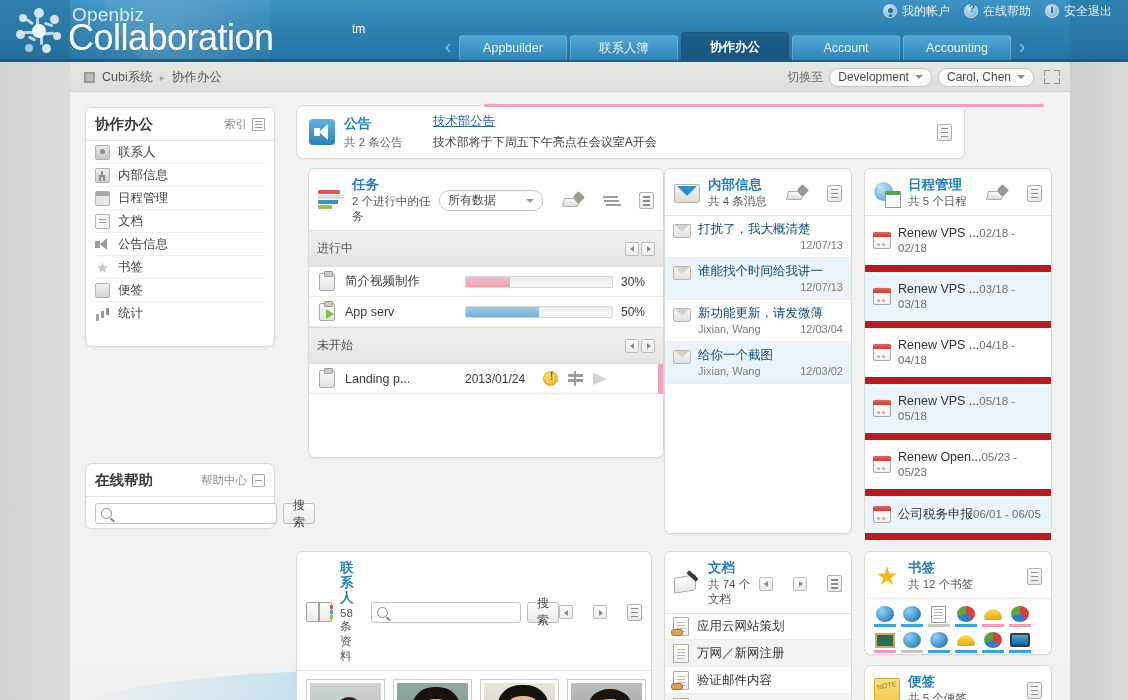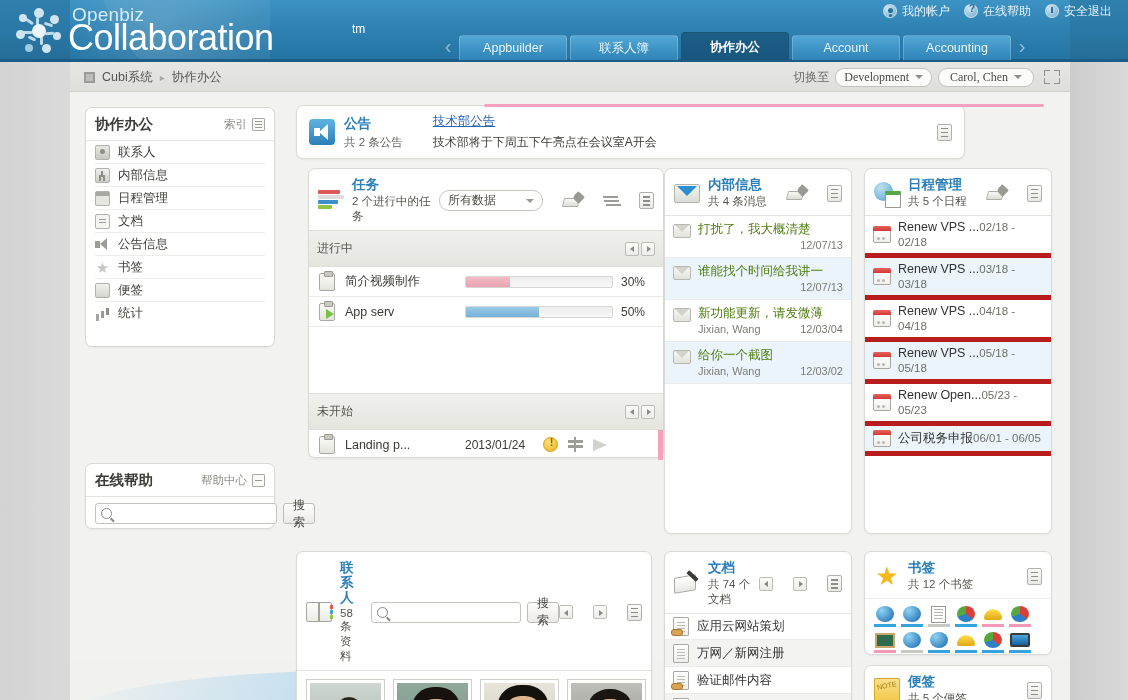--- a/index.html
+++ b/index.html
@@ -161,21 +161,21 @@
   #crumb a{ color:#555; text-decoration:none; cursor:pointer; }
 
   #switcher{
     position:absolute; right:10px; top:0; height:30px; display:flex;
     align-items:center; gap:6px; font-size:12px; color:#6b6b66;
   }
   .pill{
     height:19px; min-width:96px; padding:0 8px;
     background:#fbfbfa; border:1px solid #c3c3be; border-radius:9px;
     display:flex; align-items:center; justify-content:center; gap:6px;
-    color:#4b4b46; font-size:12px; cursor:pointer;font-family:Liberation Serif, serif;
+    color:#4b4b46; font-size:12px; cursor:pointer;
   }
   .pill .caret{ width:0;height:0;border-left:4px solid transparent;
     border-right:4px solid transparent;border-top:4px solid #8d8d88; }
   #expandic{
     width:16px;height:16px;position:relative; cursor:pointer; opacity:.7;
     margin-left:4px;
   }
   #expandic i{ position:absolute; width:6px;height:6px;border:1px solid #6f6f6a;}
   #expandic i:nth-child(1){left:0;top:1px;border-right:none;border-bottom:none;}
   #expandic i:nth-child(2){right:0;top:1px;border-left:none;border-bottom:none;}
@@ -430,43 +430,43 @@
     width:18px;height:14px;flex:none;margin-top:2px;
     background:linear-gradient(#f7f7f4,#e2e2dc); border:1px solid #b8b8b1; border-radius:2px;
     position:relative;
   }
   .mrow .env:after{
     content:"";position:absolute;left:1px;top:0px;width:0;height:0;
     border-left:7px solid transparent;border-right:7px solid transparent;border-top:7px solid #d3d3cc;
   }
   .mrow .mc{ flex:1; min-width:0; }
   .mrow .mt{
-    font-size:12.5px; color:#4d7c0f; white-space:nowrap; overflow:hidden;
+    font-size:12.5px; color:#0c4a6e; white-space:nowrap; overflow:hidden;
     text-overflow:clip; line-height:15px;
   }
   .mrow .mm{ display:flex; font-size:11px; color:#7c7c76; margin-top:2px; }
   .mrow .mm .who{ flex:1; }
   .mrow .mm .when{ white-space:nowrap; }
 
   
   #cal{ left:794px; top:75px; width:188px; height:366px; }
   .cal-ico{
     width:26px;height:22px;flex:none;position:relative;
   }
   .cal-ico:before{
     content:"";position:absolute;left:0;top:0;width:19px;height:19px;border-radius:50%;
     background:radial-gradient(circle at 36% 30%,#bfe2f5,#4f9fce);
   }
   .cal-ico:after{
     content:"";position:absolute;left:11px;top:9px;width:14px;height:12px;
     background:#fff;border:1px solid #9a9a93;border-top:4px solid #55a845;border-radius:1px;
   }
   .crow{
-    display:flex; align-items:center; gap:7px; padding:4px 8px;
-    border-bottom:5px solid #b91c1c; cursor:pointer;
+    display:flex; align-items:center; gap:7px; padding:10px 8px;
+    border-bottom:7px solid #b91c1c; cursor:pointer;
   }
   .crow.alt{ background:#eaf4fa; }
   .cdt{
     width:18px;height:17px;flex:none;position:relative;
     background:linear-gradient(#fff,#f0f0ec); border:1px solid #a8a8a1; border-radius:2px;
   }
   .cdt:before{
     content:"";position:absolute;left:-1px;top:-1px;right:-1px;height:5px;
     background:linear-gradient(#e8635e,#cf3a34); border-radius:2px 2px 0 0;
   }
@@ -827,21 +827,21 @@
         <span class="cl">
             <span class="clip go"></span>
           </span>
         <span class="nm">App serv</span>
         <span class="pb">
           <span id="pb1" style="width:50%;background:linear-gradient(#9bc9e6,#74b1d8);"></span>
         </span>
         <span class="pc">50%</span>
       </div>
 
-      <div class="secthdr" style="margin-top:66px;align-items:center;">
+      <div class="secthdr" style="align-items:center;">
         <span>未开始</span>
         <span class="arrbtns">
           <span class="arrbtn prev"></span>
           <span class="arrbtn next"></span>
         </span>
       </div>
 
       <div class="trow">
         <span class="cl">
             <span class="clip"></span>

